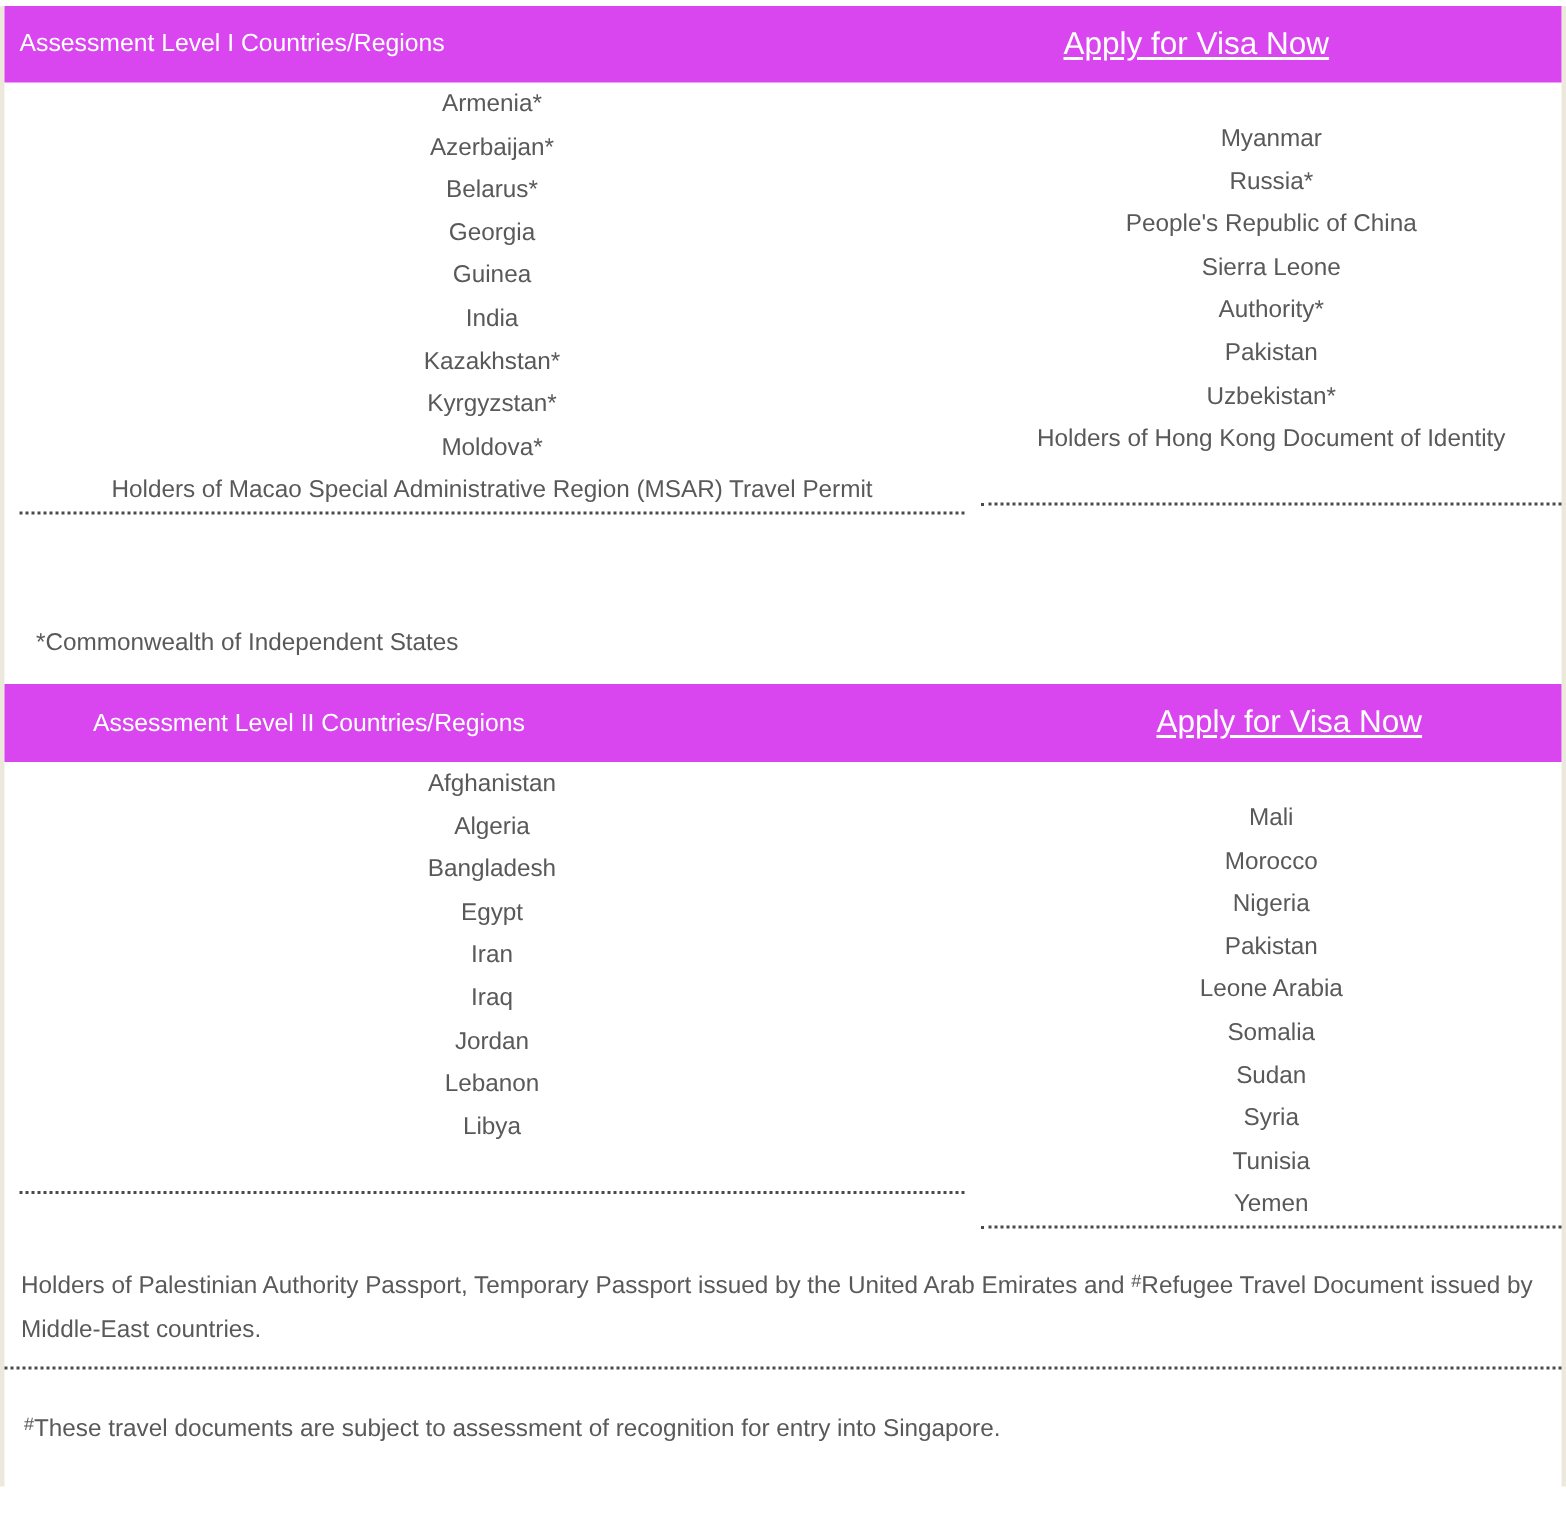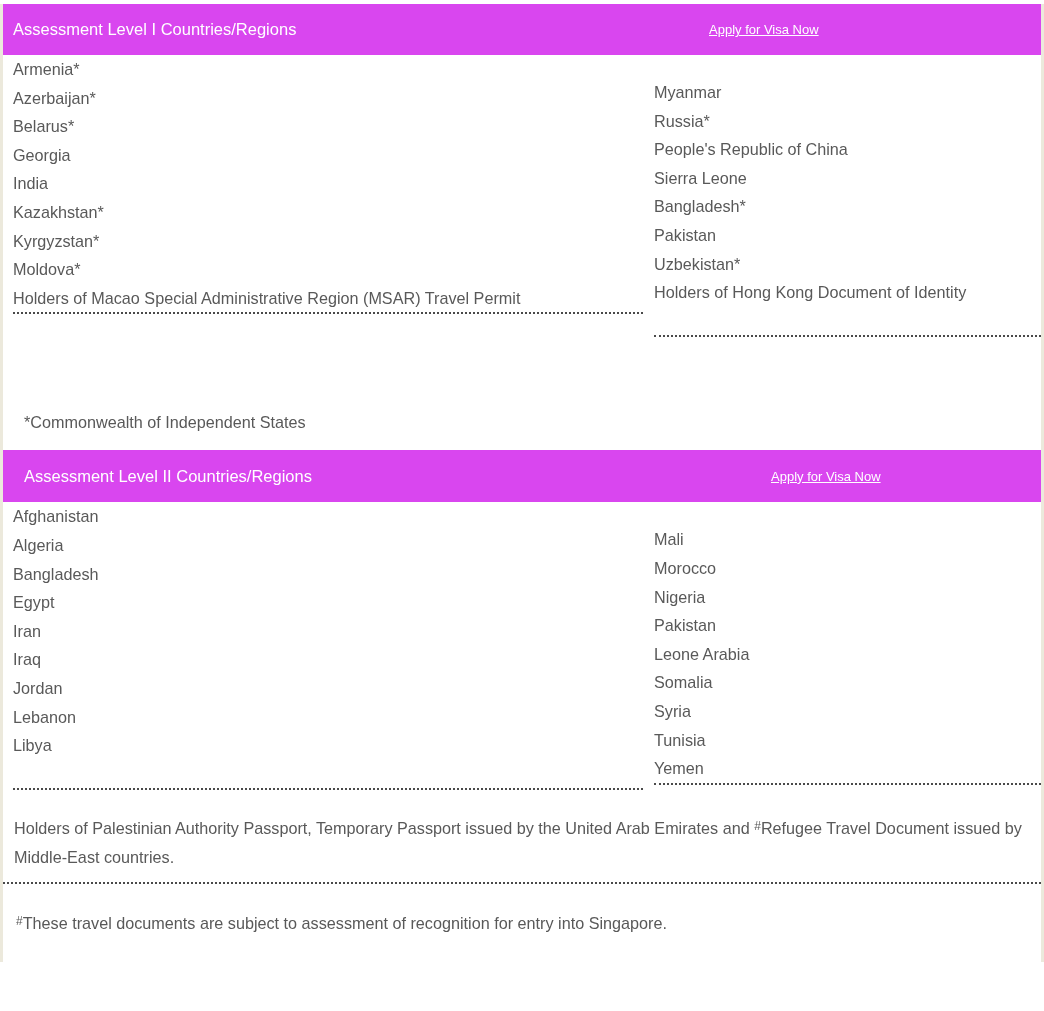--- a/index.html
+++ b/index.html
@@ -42,46 +42,47 @@
     width: 100%;
   }
   .bar-title {
     color: #ffffff;
     font-size: 16.5px;
     line-height: 1;
     white-space: nowrap;
   }
   .bar-link {
     color: #ffffff;
-    font-size: 13px;
+    font-size: 21px;
     line-height: 1;
     text-decoration: underline;
     white-space: nowrap;
     cursor: pointer;
     position: absolute;
   }
   .bar.level1 .bar-title { margin-left: 10px; }
   .bar.level1 .bar-link  { left: 706px; }
-  .bar.level2 { height: 52px; }
+  .bar.level2 { height: 52px; padding-left: 38px; }
   .bar.level2 .bar-title { margin-left: 21px; }
   .bar.level2 .bar-link  { left: 768px; }
 
   
   .listwrap {
     display: flex;
     width: 100%;
   }
   .col {
     position: relative;
   }
   .col-left  { width: 640px; padding-left: 10px; }
   .col-right { width: 398px; padding-left: 11px; margin-top: 23px; }
 
   .rows {
     border-bottom: 2px dotted #4a4a4a;
+    text-align: center;
   }
   .row {
     height: 28.6px;
     line-height: 28.6px;
     font-size: 16.2px;
     color: #595959;
     white-space: nowrap;
     overflow: hidden;
   }
   .row.blank { color: transparent; }
@@ -126,34 +127,35 @@
       <a class="bar-link">Apply for Visa Now</a>
     </div>
 
     <div class="listwrap">
       <div class="col col-left">
         <div class="rows">
           <div class="row">Armenia*</div>
           <div class="row">Azerbaijan*</div>
           <div class="row">Belarus*</div>
           <div class="row">Georgia</div>
+          <div class="row">Guinea</div>
           <div class="row">India</div>
           <div class="row">Kazakhstan*</div>
           <div class="row">Kyrgyzstan*</div>
           <div class="row">Moldova*</div>
           <div class="row">Holders of Macao Special Administrative Region (MSAR) Travel Permit</div>
         </div>
       </div>
       <div class="col col-right">
         <div class="rows">
           <div class="row">Myanmar</div>
           <div class="row">Russia*</div>
           <div class="row">People's Republic of China</div>
           <div class="row">Sierra Leone</div>
-          <div class="row">Bangladesh*</div>
+          <div class="row">Authority*</div>
           <div class="row">Pakistan</div>
           <div class="row">Uzbekistan*</div>
           <div class="row">Holders of Hong Kong Document of Identity</div>
           <div class="row blank">&nbsp;</div>
         </div>
       </div>
     </div>
 
     <div class="note note-cis">*Commonwealth of Independent States</div>
 
@@ -182,20 +184,21 @@
         </div>
       </div>
       <div class="col col-right">
         <div class="rows">
           <div class="row">Mali</div>
           <div class="row">Morocco</div>
           <div class="row">Nigeria</div>
           <div class="row">Pakistan</div>
           <div class="row">Leone Arabia</div>
           <div class="row">Somalia</div>
+          <div class="row">Sudan</div>
           <div class="row">Syria</div>
           <div class="row">Tunisia</div>
           <div class="row">Yemen</div>
         </div>
       </div>
     </div>
 
     <div class="note note-block">
       <span>Holders of Palestinian Authority Passport, Temporary Passport issued by the United Arab Emirates and </span><sup class="hash">#</sup><span>Refugee Travel Document issued by Middle-East countries.</span>
     </div>

